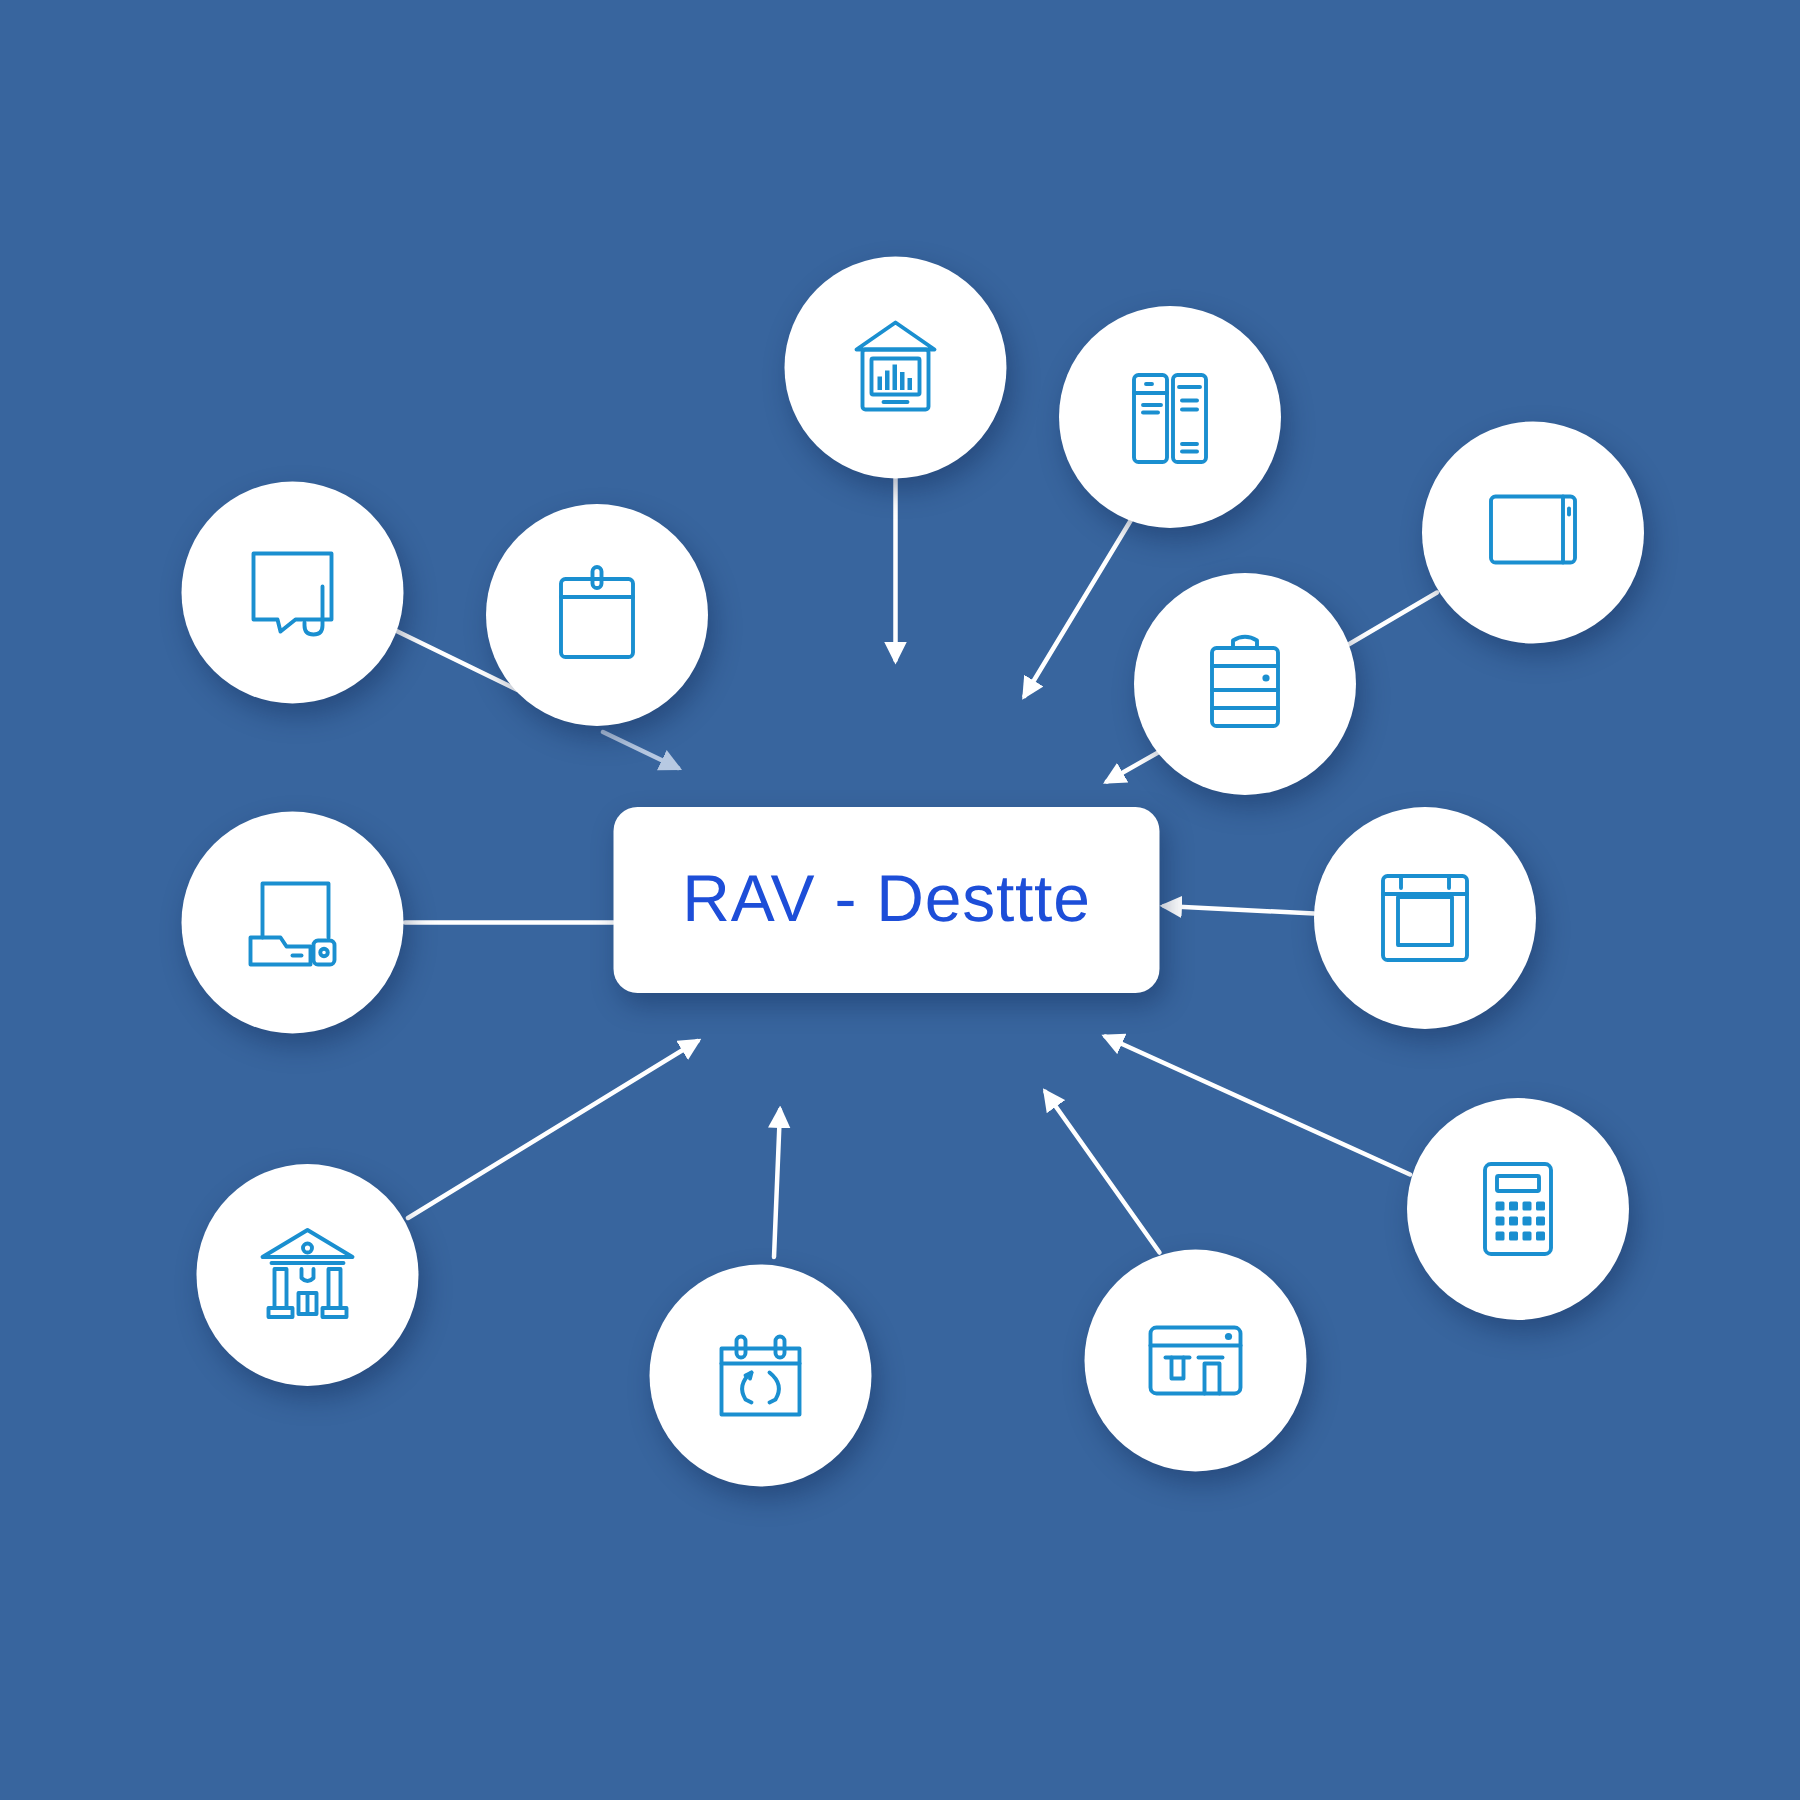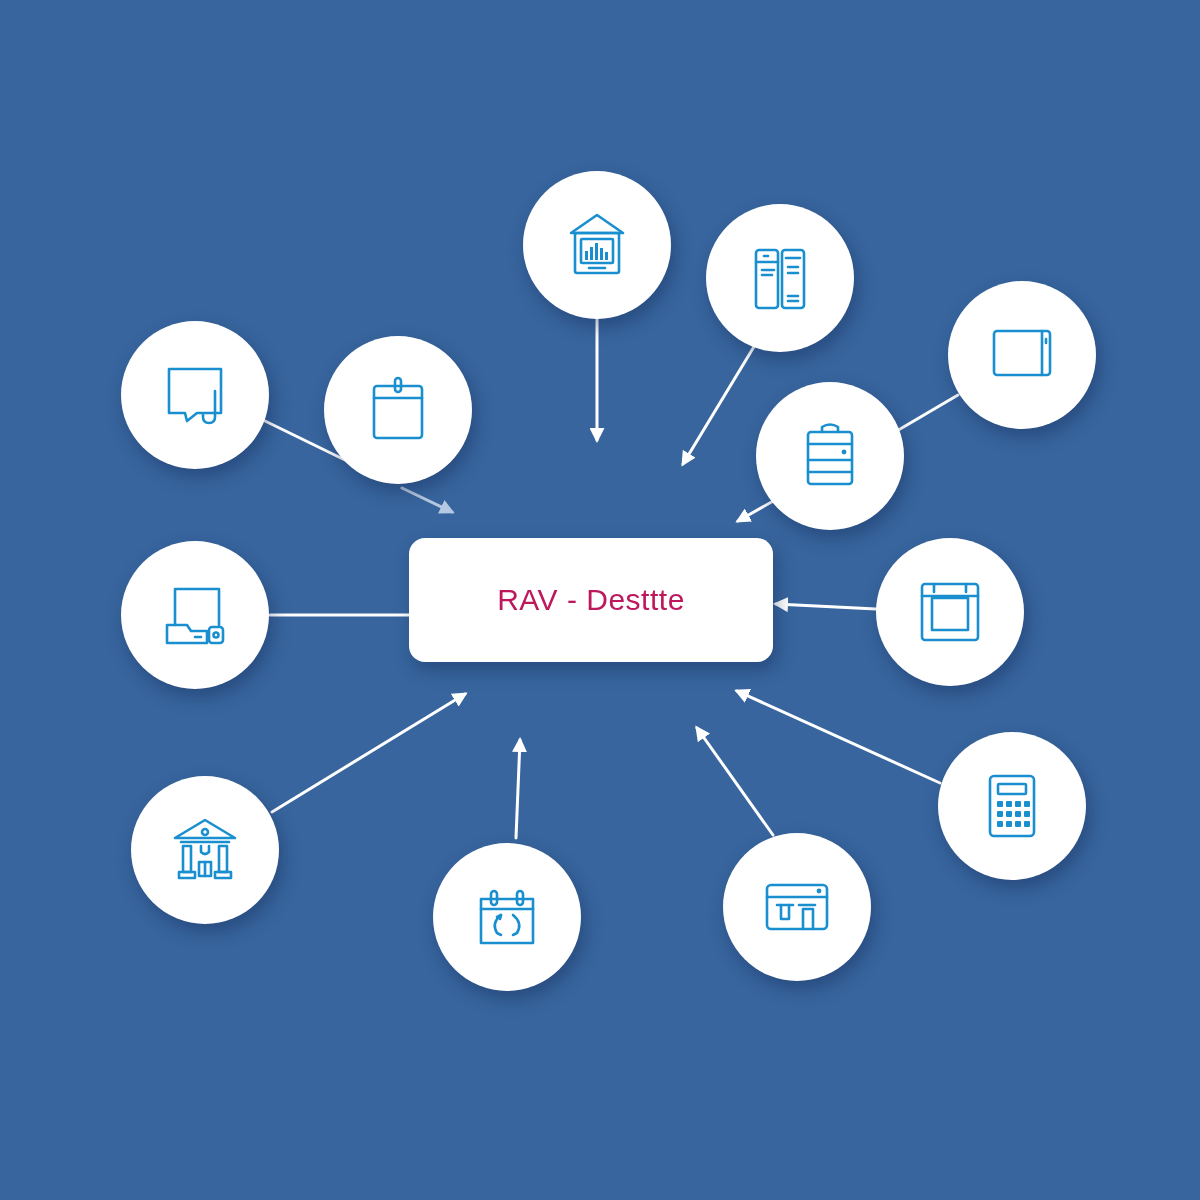--- a/index.html
+++ b/index.html
@@ -57,22 +57,22 @@
     width: 364px;
     height: 124px;
     background: #ffffff;
     border-radius: 16px;
     box-shadow: 4px 8px 18px rgba(10, 30, 70, 0.35);
     display: flex;
     align-items: center;
     justify-content: center;
   }
   .center-box span {
-    color: #be185d;
-    font-size: 30px;
+    color: #1d4ed8;
+    font-size: 44px;
     letter-spacing: 0.5px;
     font-family: "Liberation Sans", "DejaVu Sans", sans-serif;
   }
 </style>
 </head>
 <body>
 
 <div class="canvas">
 
   <svg class="links" viewBox="0 0 1200 1200">

